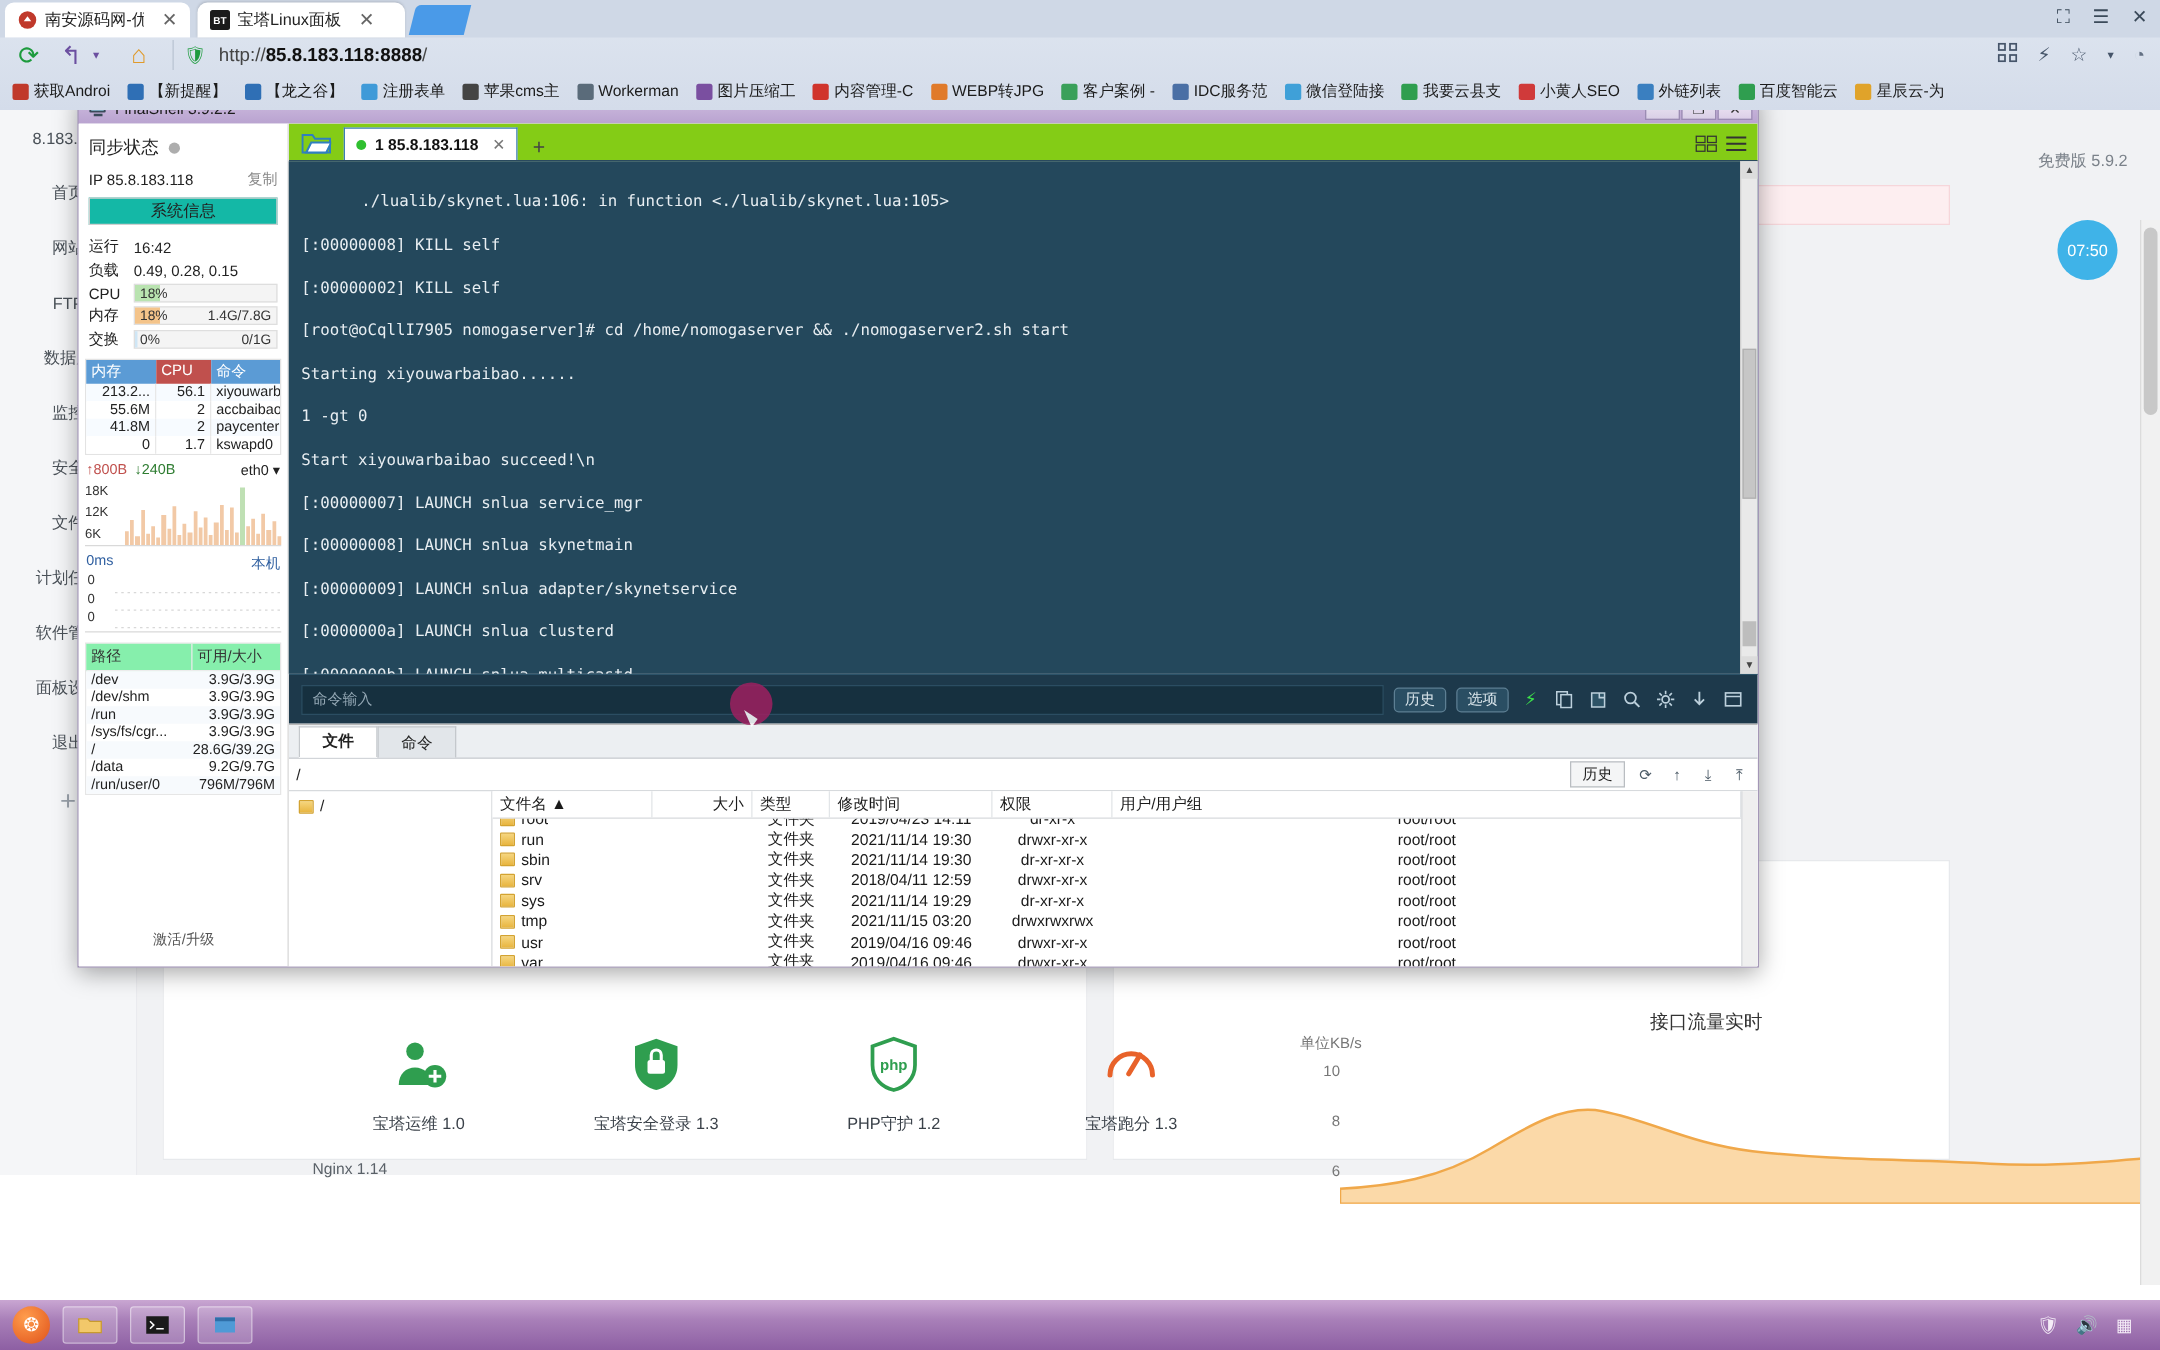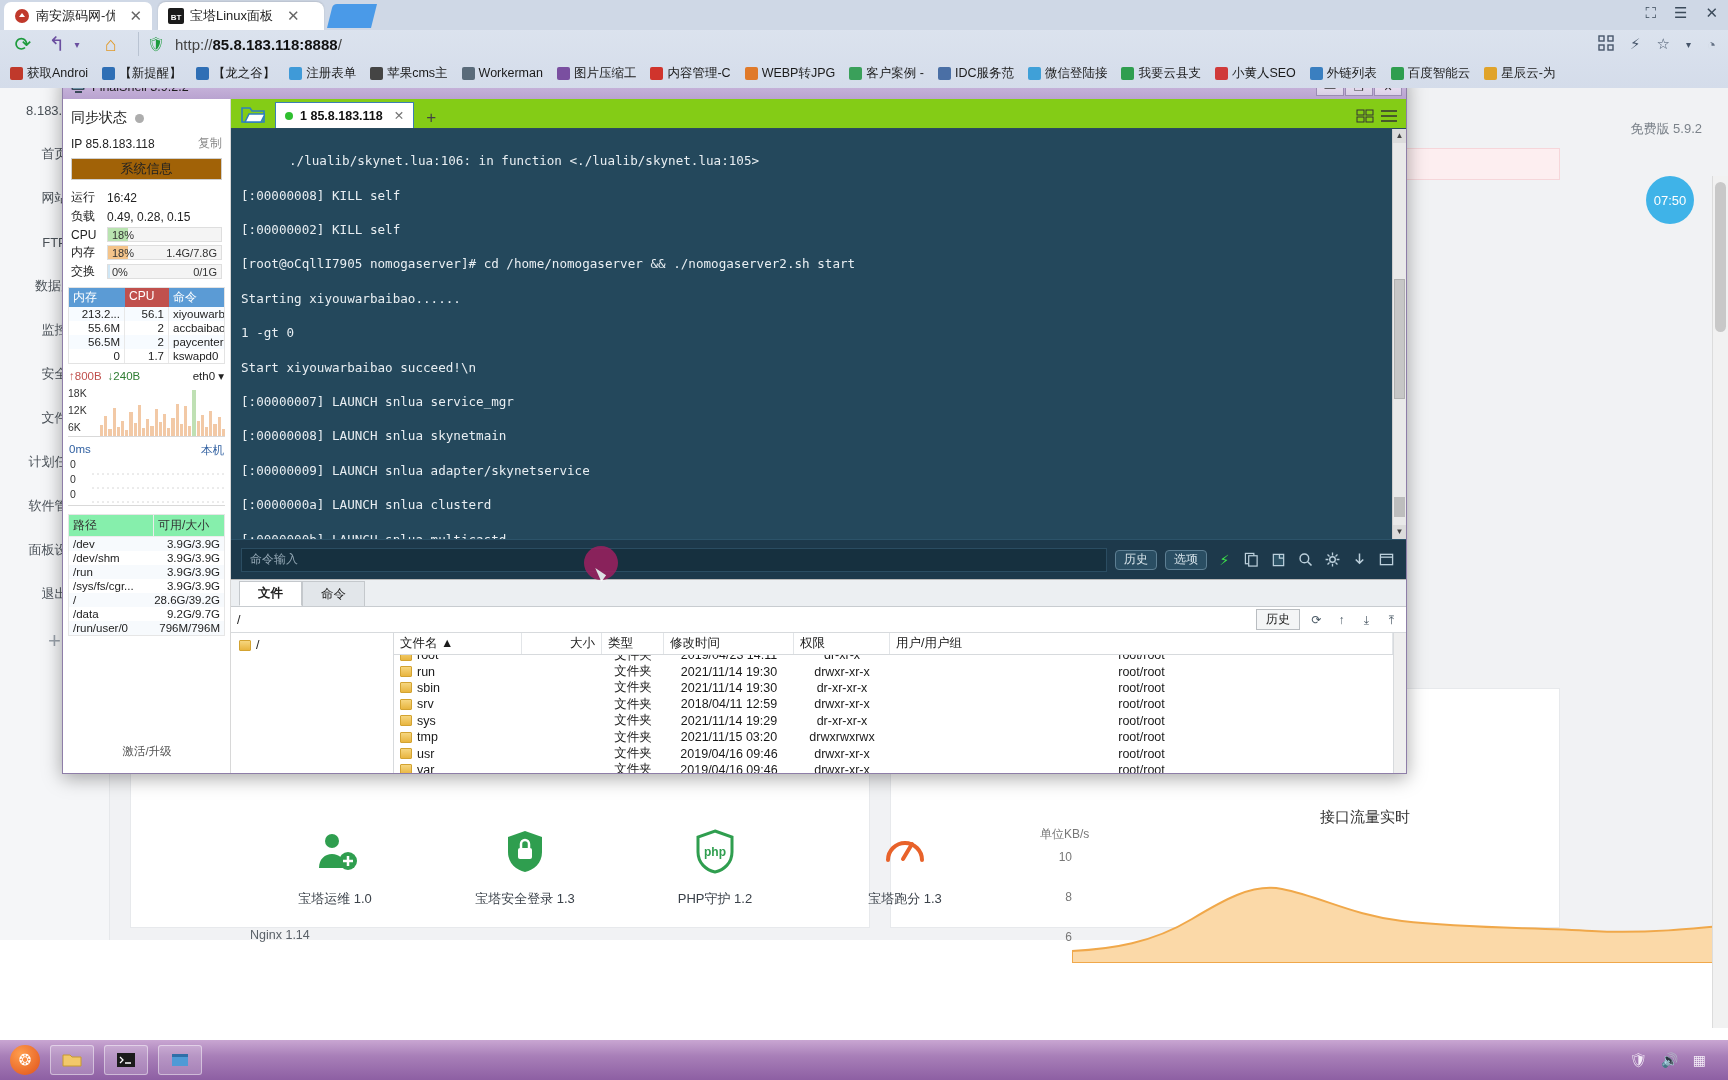--- a/index.html
+++ b/index.html
@@ -93,21 +93,21 @@
   
   .fs-side { width:168px; flex:none; background:#fff; border-right:1px solid #d8d8d8;
     position:relative; }
   .sync-row { display:flex; align-items:center; gap:8px; padding:10px 8px 6px 8px; }
   .sync-lbl { font-size:14px; color:#222; }
   .sync-dot { width:9px; height:9px; border-radius:50%; background:#adadad; }
   .ip-row { display:flex; align-items:center; padding:2px 8px 6px 8px; font-size:12px;
     color:#222; }
   .ip-copy { margin-left:auto; color:#8a8a8a; font-size:12px; cursor:pointer; }
   .sysinfo-btn { margin:0 8px 8px 8px; height:22px; border:1px solid #cfcfcf;
-    background:#a16207; display:flex; align-items:center; justify-content:center;
+    background:#14b8a6; display:flex; align-items:center; justify-content:center;
     font-size:13px; color:#222; cursor:pointer; }
   .kv { display:flex; align-items:center; gap:6px; padding:1px 8px; font-size:12px;
     color:#222; }
   .kv .k { width:30px; flex:none; }
   .meter { flex:1; height:15px; background:#f4f4f4; border:1px solid #dedede;
     position:relative; display:flex; align-items:center; }
   .meter .fill { position:absolute; left:0; top:0; bottom:0; }
   .meter .mt { position:relative; font-size:11px; padding-left:4px; color:#333; }
   .meter .mr { position:absolute; right:4px; font-size:11px; color:#333; }
 
@@ -423,21 +423,21 @@
             <span class="c1">213.2...</span>
             <span class="c2">56.1</span>
             <span class="c3">xiyouwarbai...</span>
           </div>
           <div class="proc-row">
             <span class="c1">55.6M</span>
             <span class="c2">2</span>
             <span class="c3">accbaibao</span>
           </div>
           <div class="proc-row">
-            <span class="c1">56.5M</span>
+            <span class="c1">41.8M</span>
             <span class="c2">2</span>
             <span class="c3">paycenter</span>
           </div>
           <div class="proc-row">
             <span class="c1">0</span>
             <span class="c2">1.7</span>
             <span class="c3">kswapd0</span>
           </div>
         </div>
 

